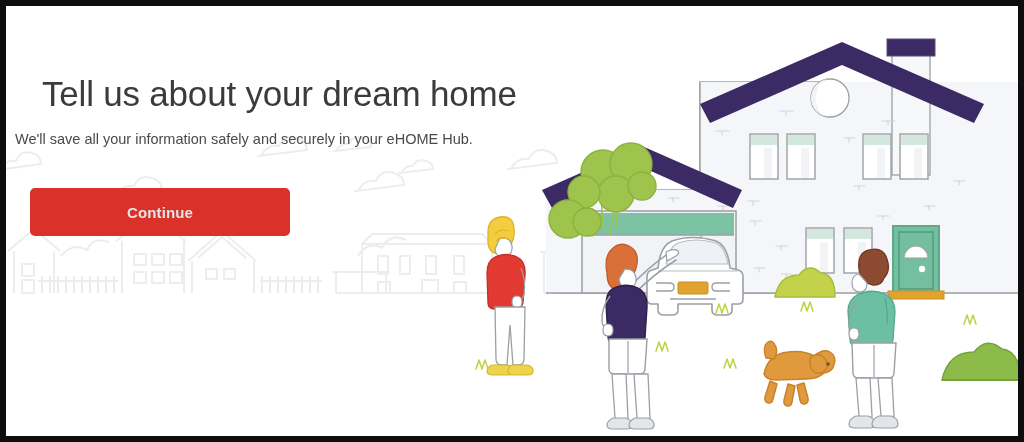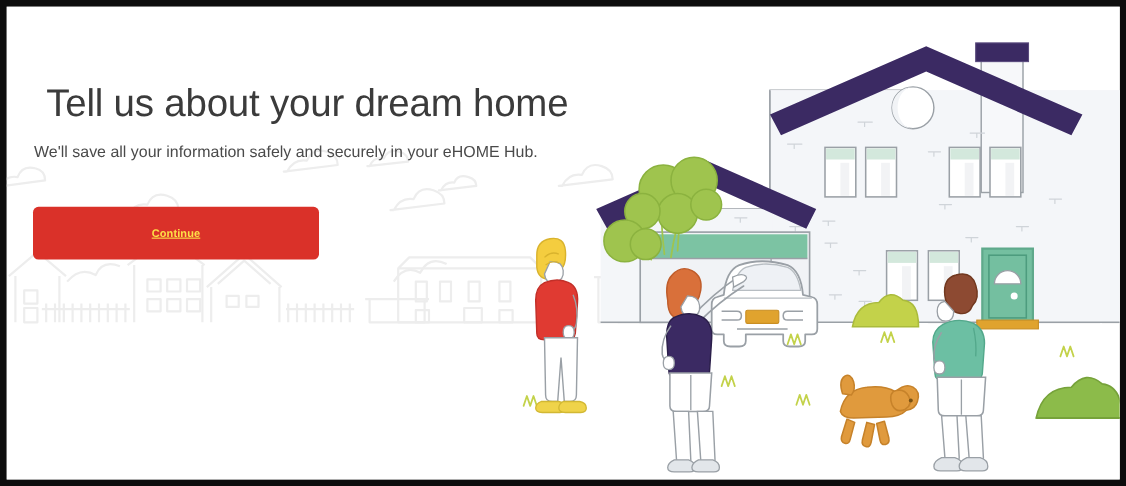--- a/index.html
+++ b/index.html
@@ -51,46 +51,45 @@
     margin: 12px;
     font-family: "Liberation Sans", sans-serif;
     font-size: 35px;
     font-weight: 300;
     letter-spacing: -0.2px;
     color: #3b3b3b;
     white-space: nowrap;
   }
   .page-subtitle {
     position: absolute;
-    left: 25px;
+    left: 9px;
     top: 125px;
     margin: 0;
     font-family: "Liberation Sans", sans-serif;
     font-size: 14.5px;
     font-weight: 400;
     color: #4a4a4a;
     white-space: nowrap;
   }
   .primary-button {
     position: absolute;
     left: 24px;
     top: 182px;
     width: 260px;
     height: 48px;
     border: none;
     border-radius: 5px;
     background: #da3129;
-    color: #fde047;
+    color: #e5e5e5;
     font-family: "Liberation Sans", sans-serif;
-    font-size: 10px;
+    font-size: 15px;
     font-weight: 700;
     letter-spacing: 0.1px;
     cursor: pointer;
     padding: 0;
-    text-decoration: underline;
   }
 </style>
 </head>
 <body>
 
 <div id="frame">
   <div id="canvas">
 
     <svg id="illustration" viewBox="0 0 1012 430">
       <defs>

